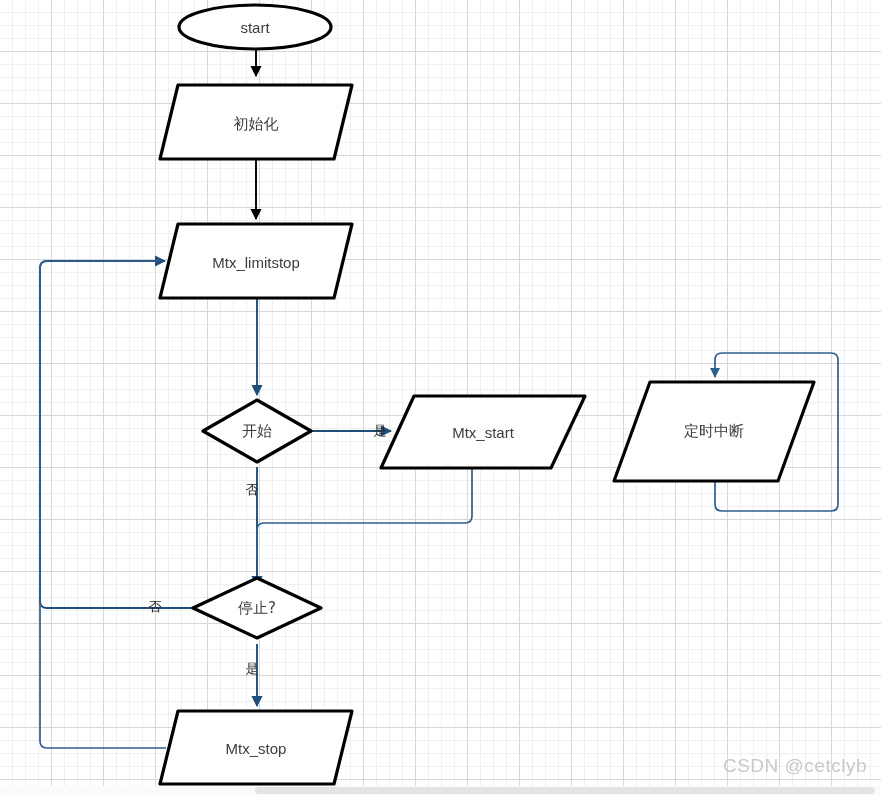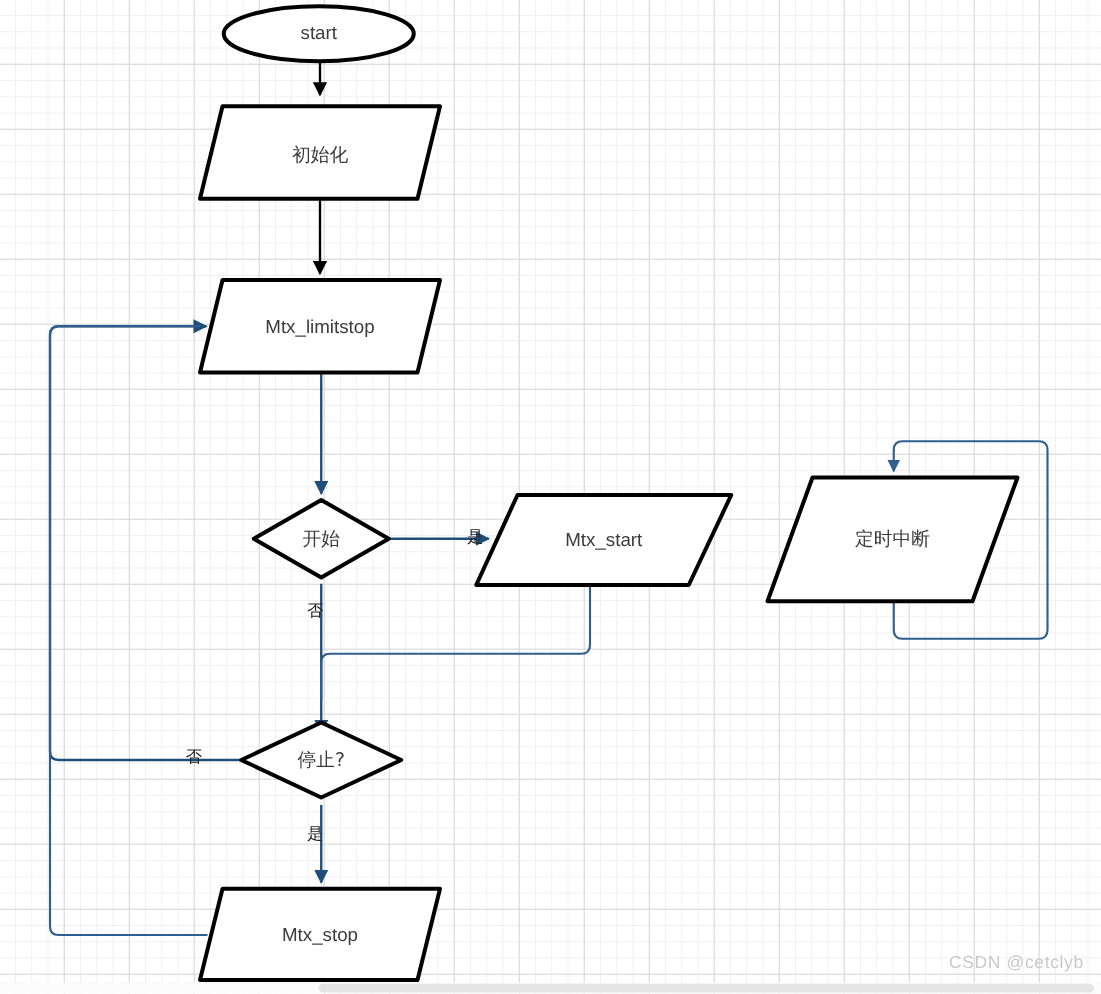--- a/index.html
+++ b/index.html
@@ -72,21 +72,21 @@
     font-size: 13px;
     fill: #222222;
     text-anchor: middle;
     dominant-baseline: central;
   }
   .watermark {
     position: absolute;
     right: 14px;
     bottom: 18px;
     font-family: "Liberation Sans", "DejaVu Sans", sans-serif;
-    font-size: 14px;
+    font-size: 19px;
     color: #c9c9c9;
     letter-spacing: 0.5px;
     user-select: none;
     white-space: nowrap;
   }
   #hscrollbar {
     position: absolute;
     left: 0;
     bottom: 0;
     width: 881px;

